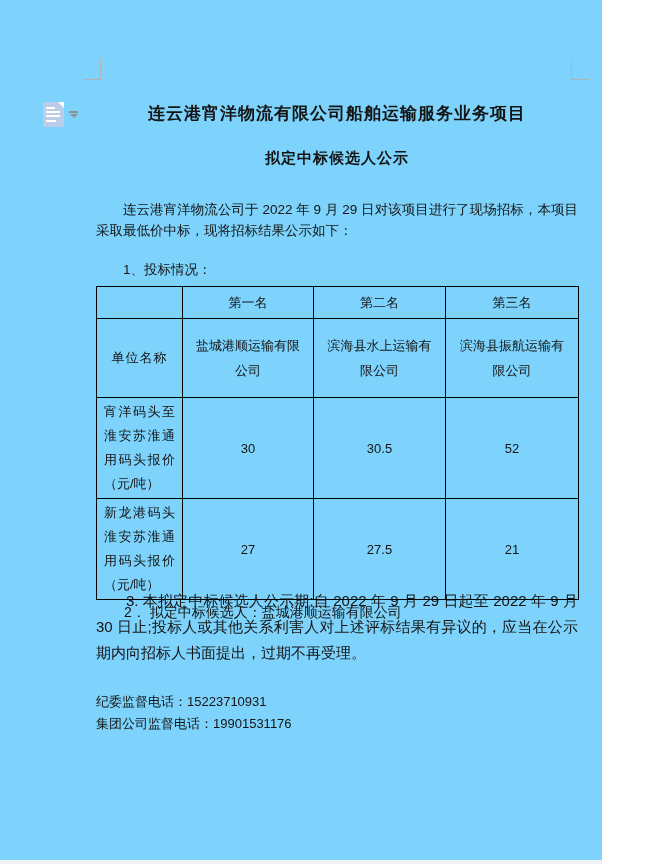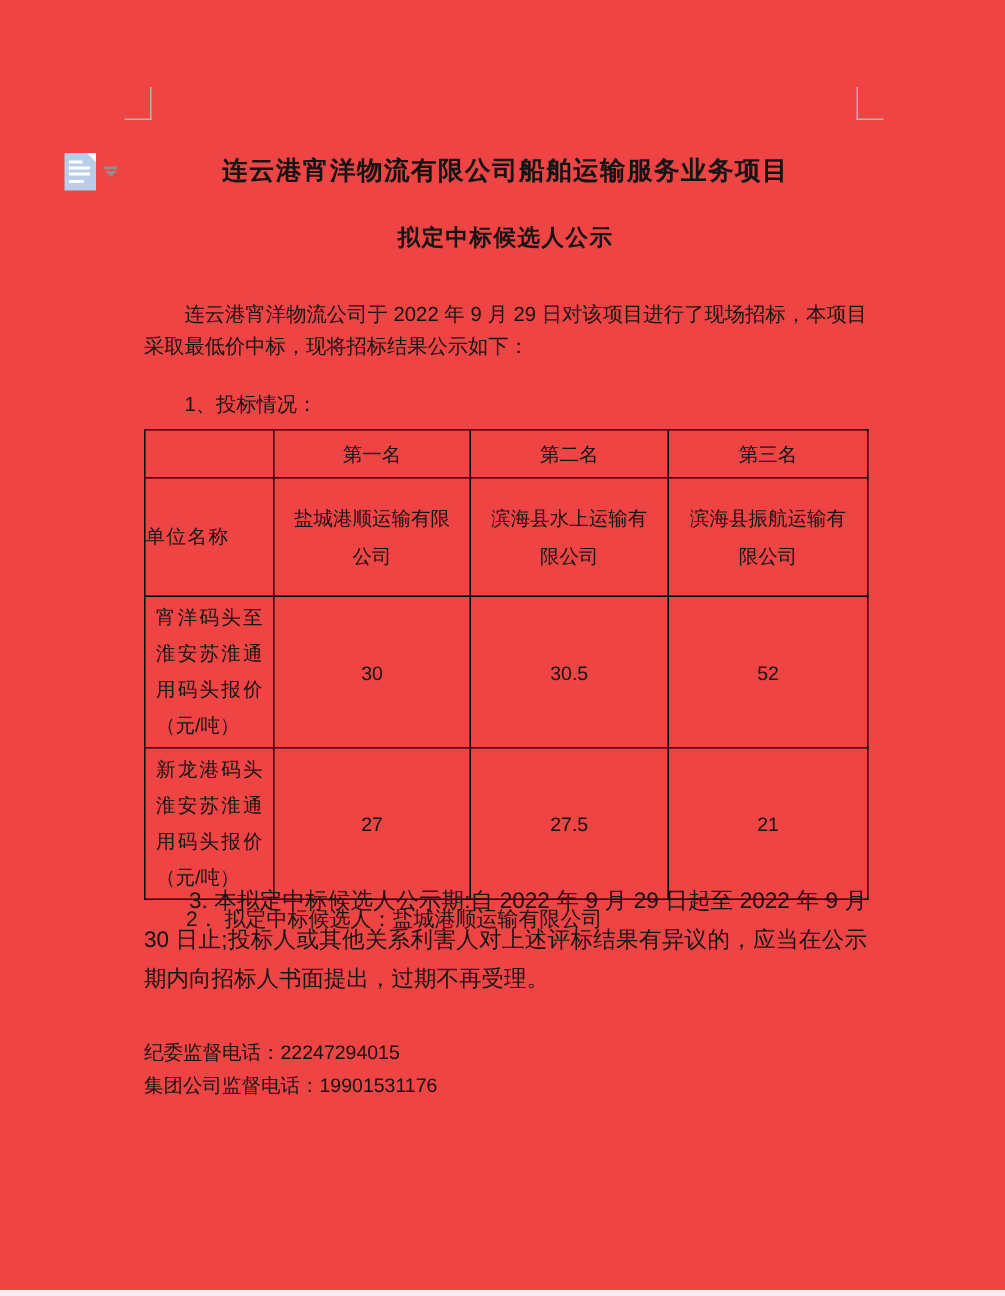--- a/index.html
+++ b/index.html
@@ -1,18 +1,18 @@
 <!DOCTYPE html>
 <html><head>
 <meta charset="utf-8">
 <style>
   * { margin:0; padding:0; box-sizing:border-box; }
   html,body { width:670px; height:864px; background:#ffffff; }
   body { font-family:"Liberation Sans", sans-serif; color:#141414; }
-  .page { position:relative; width:670px; height:864px; background:#ef4444; overflow:hidden; }
+  .page { position:relative; width:602px; height:864px; background:#7dd3fc; overflow:hidden; }
 
   
   .crop-mark { position:absolute; width:18px; height:22px; top:58px; }
   .crop-mark.left  { left:83px;  border-right:1px solid #b3b3b3; border-bottom:1px solid #b3b3b3; }
   .crop-mark.right { left:571px; border-left:1px solid #b3b3b3;  border-bottom:1px solid #b3b3b3; }
 
   
   .paste-icon { position:absolute; left:43px; top:102px; width:21px; height:25px; background:#b9cce8; }
   .paste-icon .fold { position:absolute; right:0; top:0; width:0; height:0;
     border-left:6px solid transparent; border-top:6px solid #ffffff; }
@@ -33,21 +33,21 @@
   .intro  { position:absolute; top:199px; width:100%; font-size:13.5px; line-height:21px; text-align:justify; text-indent:2em; }
   .sec1   { position:absolute; top:261px; width:100%; font-size:13.5px; padding-left:2em; }
 
   table.bids { position:absolute; top:286px; width:482px; border-collapse:collapse; table-layout:fixed; font-size:13px; }
   table.bids td { border:1px solid #000; overflow:hidden; }
   .c0 { width:86px; } .c1 { width:131px; } .c2 { width:132px; } .c3 { width:133px; }
   tr.hdr td { height:32px; text-align:center; vertical-align:middle; }
   tr.r1 td { height:78px; }
   tr.r2 td { height:98px; }
   tr.r3 td { height:96px; }
-  td.unit-label { text-align:left; vertical-align:middle; letter-spacing:1px;margin-top:48px; }
+  td.unit-label { text-align:center; vertical-align:middle; letter-spacing:1px;margin-top:48px; }
   td.company { text-align:center; vertical-align:middle; line-height:25px; padding:14px 8px; }
   td.row-label { vertical-align:middle; text-align:justify; line-height:24px; padding:2px 7px; }
   td.value { text-align:center; vertical-align:middle; }
 
   .sec2   { position:absolute; top:604px; width:100%; font-size:14px; padding-left:2em; }
   .sec3   { position:absolute; top:588px; width:100%; font-size:15px; line-height:26px; text-align:justify; text-indent:2em; }
   .phones { position:absolute; top:691px; width:100%; font-size:13px; line-height:21.5px; }
   .signoff{ position:absolute; top:729px; width:100%; font-size:13.5px; line-height:21.5px; text-align:right; padding-right:8px; }
 
   .bottom-strip { position:absolute; left:0; bottom:0; width:100%; height:4px; background:#eff1f4; }
@@ -108,21 +108,21 @@
         <td class="c3 value">21</td>
       </tr>
     </tbody>
       </table>
 
     <div class="sec2">2． 拟定中标候选人：盐城港顺运输有限公司</div>
 
     <div class="sec3">3. 本拟定中标候选人公示期:自 2022 年 9 月 29 日起至 2022 年 9 月 30 日止;投标人或其他关系利害人对上述评标结果有异议的，应当在公示期内向招标人书面提出，过期不再受理。</div>
 
     <div class="phones">
-      <div>纪委监督电话：22247294015</div>
+      <div>纪委监督电话：15223710931</div>
       <div>集团公司监督电话：19901531176</div>
     </div>
 
     <div class="signoff">
     </div>
 
   </div>
 
   <div class="bottom-strip"></div>
 </div>

